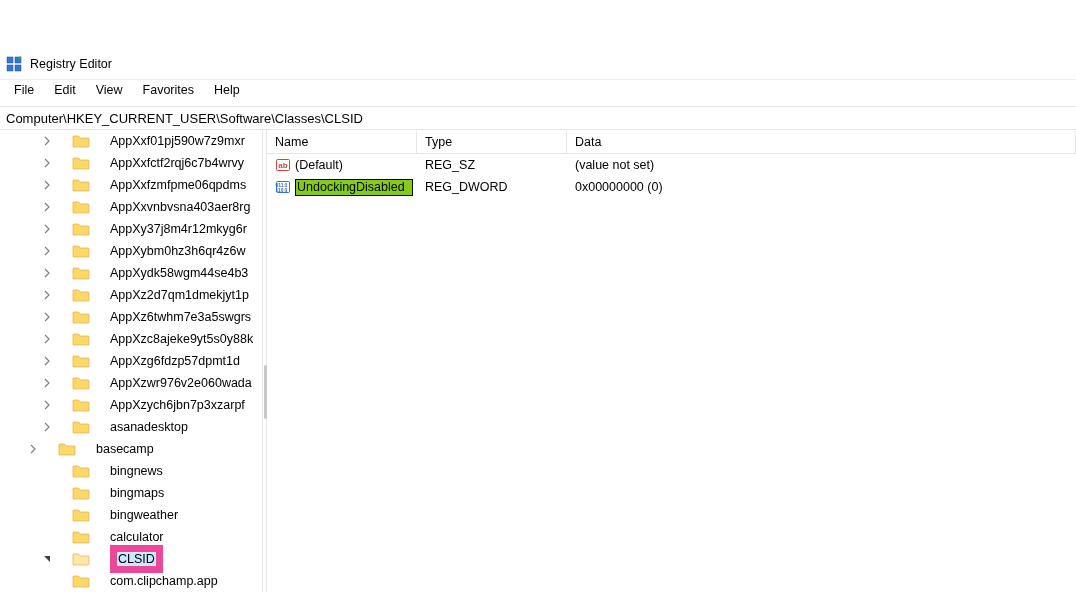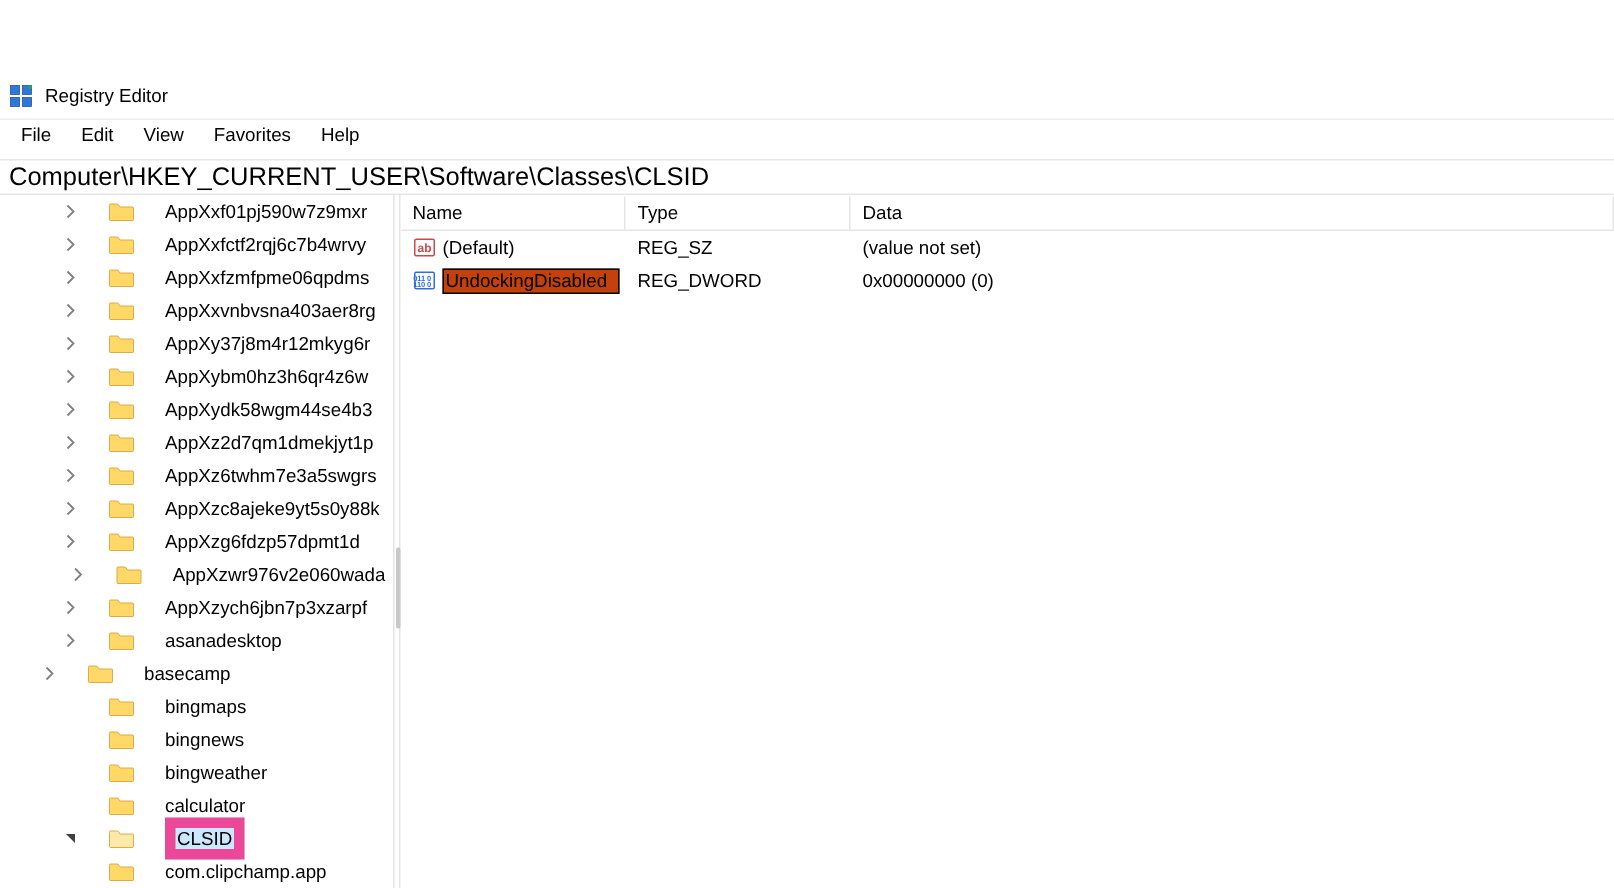--- a/index.html
+++ b/index.html
@@ -3,42 +3,42 @@
 <meta charset="utf-8">
 <style>
   * { box-sizing: border-box; margin: 0; padding: 0; }
   body { font-family: "Segoe UI", Tahoma, sans-serif; font-size: 12.5px; color: #000; background: #fff; overflow: hidden; width: 1076px; height: 592px; }
   .titlebar { height: 32px; display: flex; align-items: center; padding: 0 6px; border-bottom: 1px solid #eee; margin-top: 48px; }
   .titlebar .app-icon { width: 16px; height: 16px; margin-right: 8px; }
   .titlebar .title-text { font-size: 12.5px; }
   .menubar { height: 26px; display: flex; align-items: flex-start; padding: 0 4px; }
   .menubar .menu-item { padding: 3px 10px; cursor: default; }
   .addressbar { height: 24px; display: flex; align-items: center; border-top: 1px solid #e5e5e5; border-bottom: 1px solid #e5e5e5; padding: 0 2px; }
-  .addressbar .addr-text { padding: 2px 4px; font-size: 17px; }
+  .addressbar .addr-text { padding: 2px 4px; font-size: 13px; }
   .content { display: flex; height: calc(100% - 32px - 26px - 24px); }
   .tree-pane { width: 262px; flex: 0 0 262px; overflow: hidden; position: relative; background: #fff; }
   .tree-pane .scroll { overflow: hidden; height: 100%; }
   .splitter { width: 5px; background: #fff; border-left: 1px solid #e5e5e5; border-right: 1px solid #e5e5e5; position: relative; cursor: col-resize; }
   .splitter::after { content:""; position:absolute; top: 46%; left:1px; width:3px; height:54px; background:#c8c8c8; border-radius:2px; }
   .list-pane { flex: 1 1 auto; overflow: hidden; }
   .tree-row { height: 22px; display: flex; align-items: center; white-space: nowrap; gap: 16px; }
   .tree-row .twisty { width: 14px; text-align: center; color: #666; font-size: 10px; cursor: default; }
   .tree-row .twisty.open { color: #000; }
   .tree-row .folder { width: 18px; height: 14px; margin-right: 4px; flex: 0 0 18px; }
   .tree-row .label { overflow: hidden; text-overflow: clip; }
   .tree-row.selected .label { background: #cce8ff; border: 7px solid #ec4899; padding: 0 1px; }
   .list-header { display: flex; height: 24px; border-bottom: 1px solid #e5e5e5; align-items: center; }
   .list-header .col { padding: 4px 8px; font-size: 12.5px; border-right: 1px solid #e5e5e5; }
   .list-body .row { display: flex; height: 22px; align-items: center; }
   .list-body .cell { padding: 2px 8px; overflow: hidden; white-space: nowrap; }
   .col-name { width: 150px; display:flex; align-items:center; gap:4px; }
   .col-type { width: 150px; }
   .col-data { flex: 1; }
   .val-icon { width:16px; height:16px; flex:0 0 16px; }
-  .rename-input { font-family: inherit; font-size: 12.5px; border: 1px solid #000; padding: 0 1px; height: 17px; outline: none; background:#c2410c; }
+  .rename-input { font-family: inherit; font-size: 12.5px; border: 1px solid #000; padding: 0 1px; height: 17px; outline: none; background:#84cc16; }
   svg { display:block; }
 </style>
 </head>
 <body>
 
 <div class="titlebar">
   <span class="app-icon">
     <svg viewBox="0 0 16 16" width="16" height="16">
       <rect x="1" y="1" width="6" height="6" fill="#2f78d7" stroke="#1b4e9b" stroke-width="0.5"></rect>
       <rect x="9" y="1" width="6" height="6" fill="#2f78d7" stroke="#1b4e9b" stroke-width="0.5"></rect>
@@ -202,21 +202,21 @@
               <path d="M3 1 L7 5 L3 9" fill="none" stroke="#808080" stroke-width="1.2"></path>
             </svg>
           </span>
           <span class="folder">
             <svg viewBox="0 0 18 14" width="18" height="14">
     <path d="M1 3 L1 12.5 Q1 13 1.5 13 L16.5 13 Q17 13 17 12.5 L17 4.5 Q17 4 16.5 4 L8 4 L6.8 2.2 Q6.5 2 6 2 L1.5 2 Q1 2 1 2.5 Z" fill="#ffd868" stroke="#d9a33b" stroke-width="0.6"></path>
   </svg>
           </span>
           <span class="label">AppXzg6fdzp57dpmt1d</span>
         </div>
-        <div class="tree-row" style="padding-left: 42px; justify-content: center;">
+        <div class="tree-row" style="padding-left: 42px;">
           <span class="twisty">
             <svg width="10" height="10" viewBox="0 0 10 10">
               <path d="M3 1 L7 5 L3 9" fill="none" stroke="#808080" stroke-width="1.2"></path>
             </svg>
           </span>
           <span class="folder">
             <svg viewBox="0 0 18 14" width="18" height="14">
     <path d="M1 3 L1 12.5 Q1 13 1.5 13 L16.5 13 Q17 13 17 12.5 L17 4.5 Q17 4 16.5 4 L8 4 L6.8 2.2 Q6.5 2 6 2 L1.5 2 Q1 2 1 2.5 Z" fill="#ffd868" stroke="#d9a33b" stroke-width="0.6"></path>
   </svg>
           </span>
@@ -261,30 +261,30 @@
           </span>
           <span class="label">basecamp</span>
         </div>
         <div class="tree-row" style="padding-left: 42px;">
           <span class="twisty"></span>
           <span class="folder">
             <svg viewBox="0 0 18 14" width="18" height="14">
     <path d="M1 3 L1 12.5 Q1 13 1.5 13 L16.5 13 Q17 13 17 12.5 L17 4.5 Q17 4 16.5 4 L8 4 L6.8 2.2 Q6.5 2 6 2 L1.5 2 Q1 2 1 2.5 Z" fill="#ffd868" stroke="#d9a33b" stroke-width="0.6"></path>
   </svg>
           </span>
+          <span class="label">bingnews</span>
+        </div>
+        <div class="tree-row" style="padding-left: 42px;">
+          <span class="twisty"></span>
+          <span class="folder">
+            <svg viewBox="0 0 18 14" width="18" height="14">
+    <path d="M1 3 L1 12.5 Q1 13 1.5 13 L16.5 13 Q17 13 17 12.5 L17 4.5 Q17 4 16.5 4 L8 4 L6.8 2.2 Q6.5 2 6 2 L1.5 2 Q1 2 1 2.5 Z" fill="#ffd868" stroke="#d9a33b" stroke-width="0.6"></path>
+  </svg>
+          </span>
           <span class="label">bingmaps</span>
-        </div>
-        <div class="tree-row" style="padding-left: 42px;">
-          <span class="twisty"></span>
-          <span class="folder">
-            <svg viewBox="0 0 18 14" width="18" height="14">
-    <path d="M1 3 L1 12.5 Q1 13 1.5 13 L16.5 13 Q17 13 17 12.5 L17 4.5 Q17 4 16.5 4 L8 4 L6.8 2.2 Q6.5 2 6 2 L1.5 2 Q1 2 1 2.5 Z" fill="#ffd868" stroke="#d9a33b" stroke-width="0.6"></path>
-  </svg>
-          </span>
-          <span class="label">bingnews</span>
         </div>
         <div class="tree-row" style="padding-left: 42px; text-align: right;">
           <span class="twisty"></span>
           <span class="folder">
             <svg viewBox="0 0 18 14" width="18" height="14">
     <path d="M1 3 L1 12.5 Q1 13 1.5 13 L16.5 13 Q17 13 17 12.5 L17 4.5 Q17 4 16.5 4 L8 4 L6.8 2.2 Q6.5 2 6 2 L1.5 2 Q1 2 1 2.5 Z" fill="#ffd868" stroke="#d9a33b" stroke-width="0.6"></path>
   </svg>
           </span>
           <span class="label">bingweather</span>
         </div>

